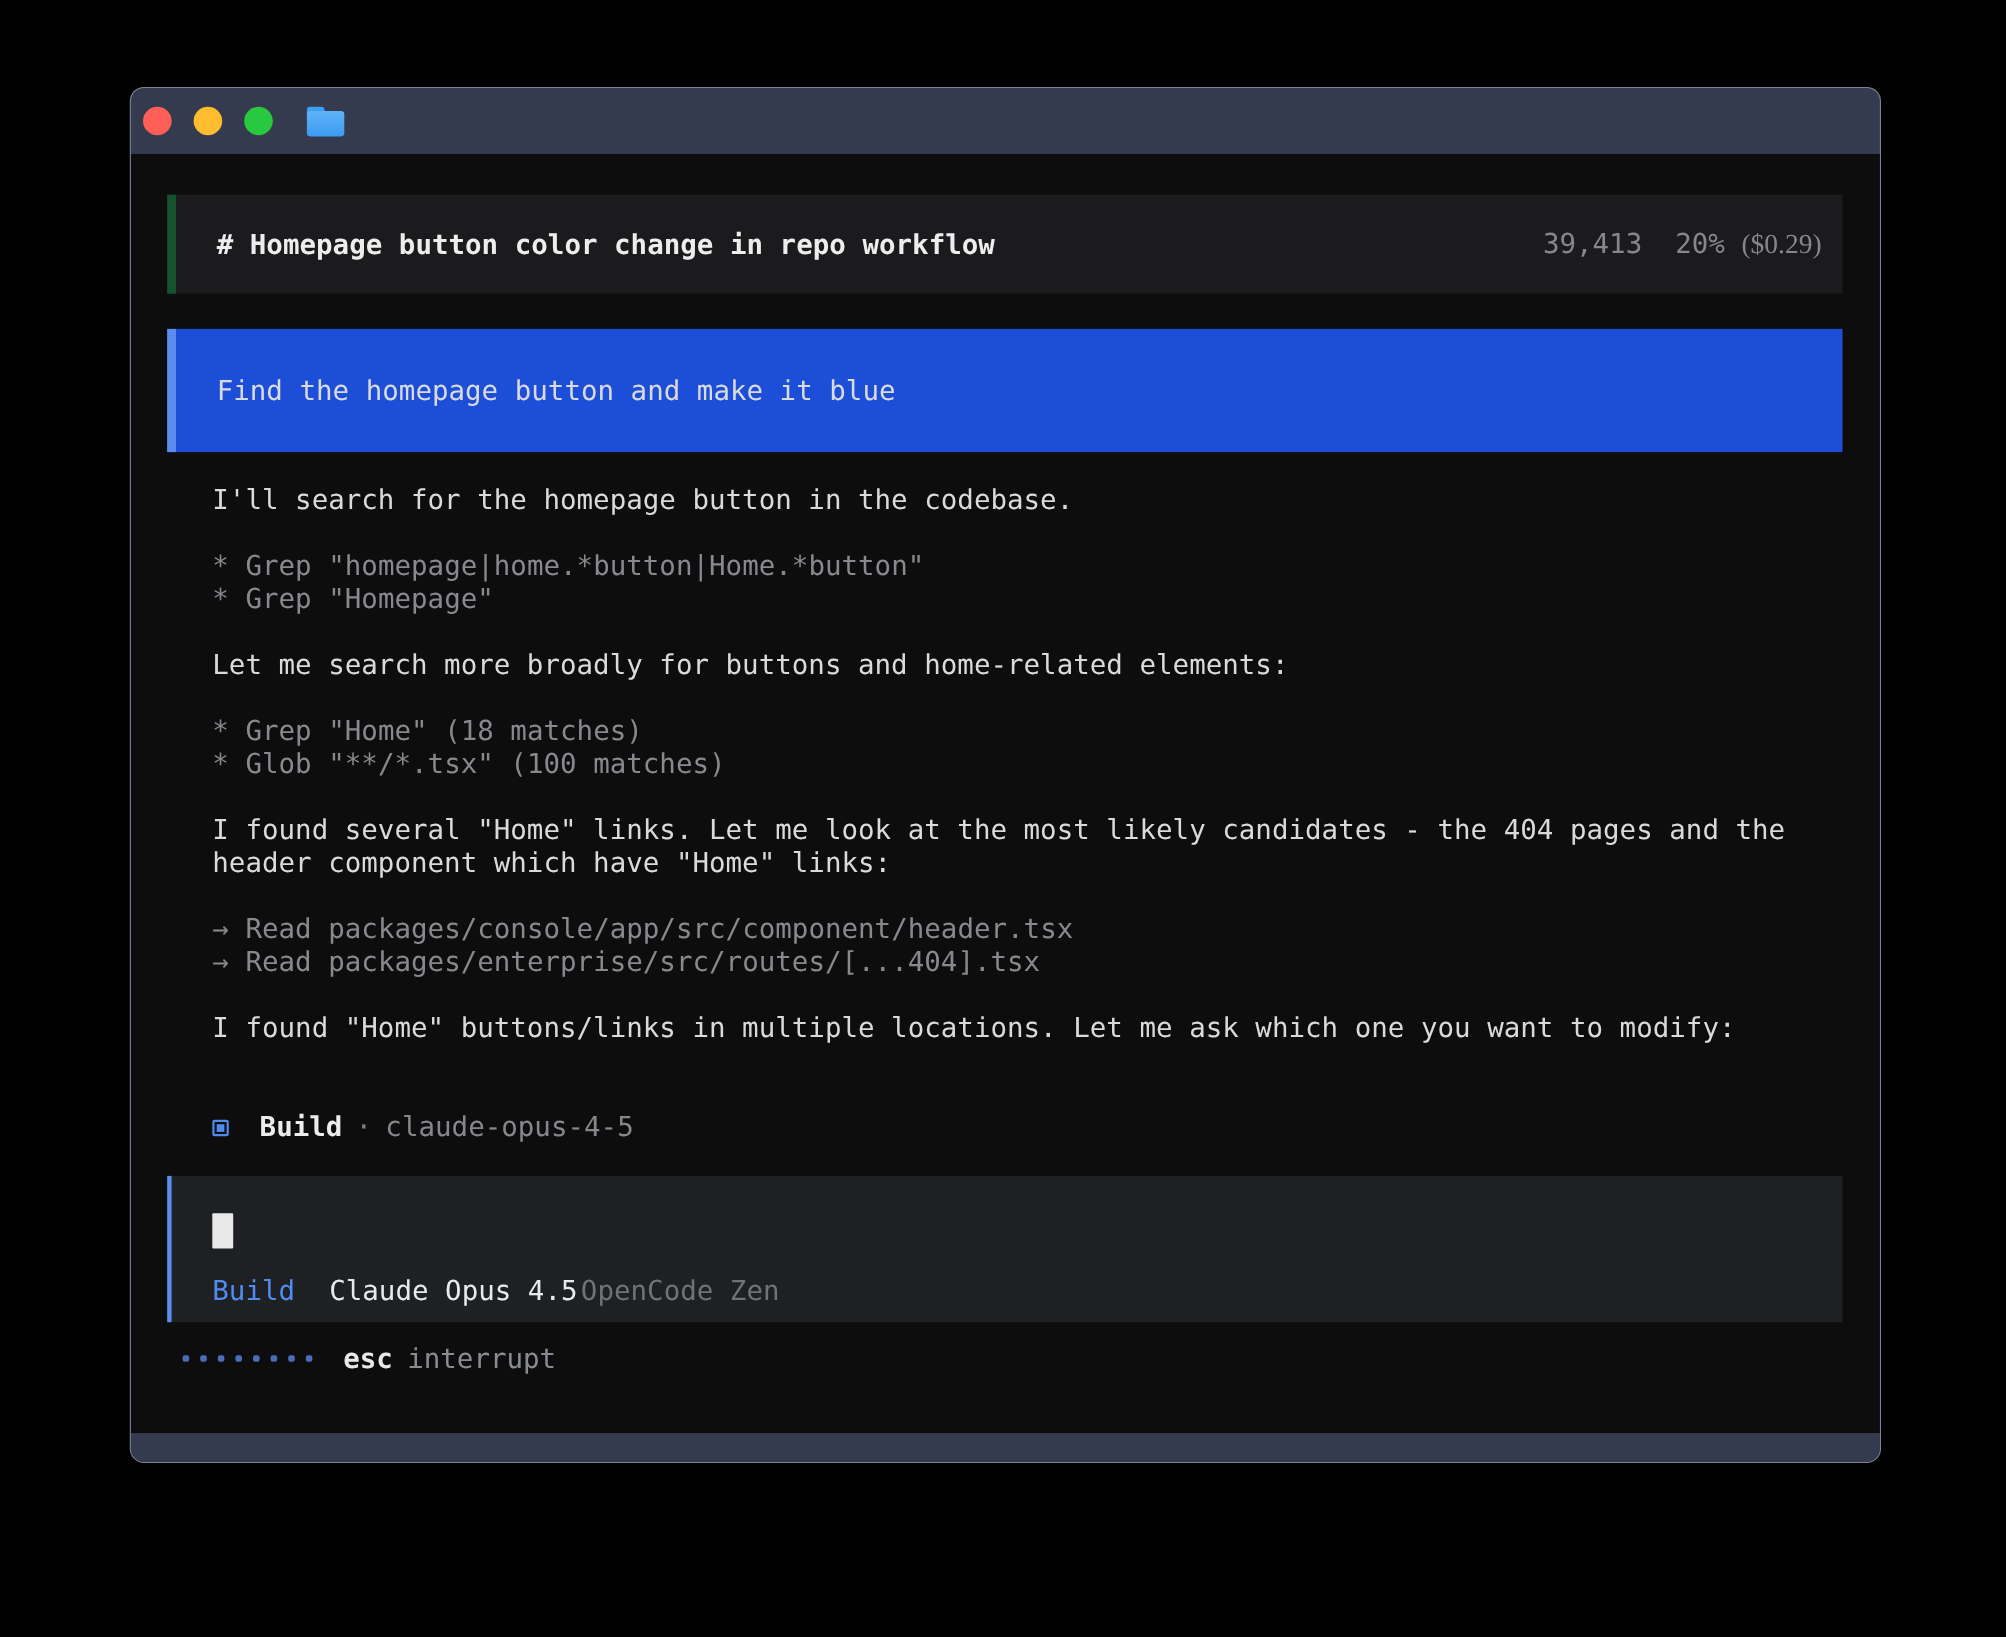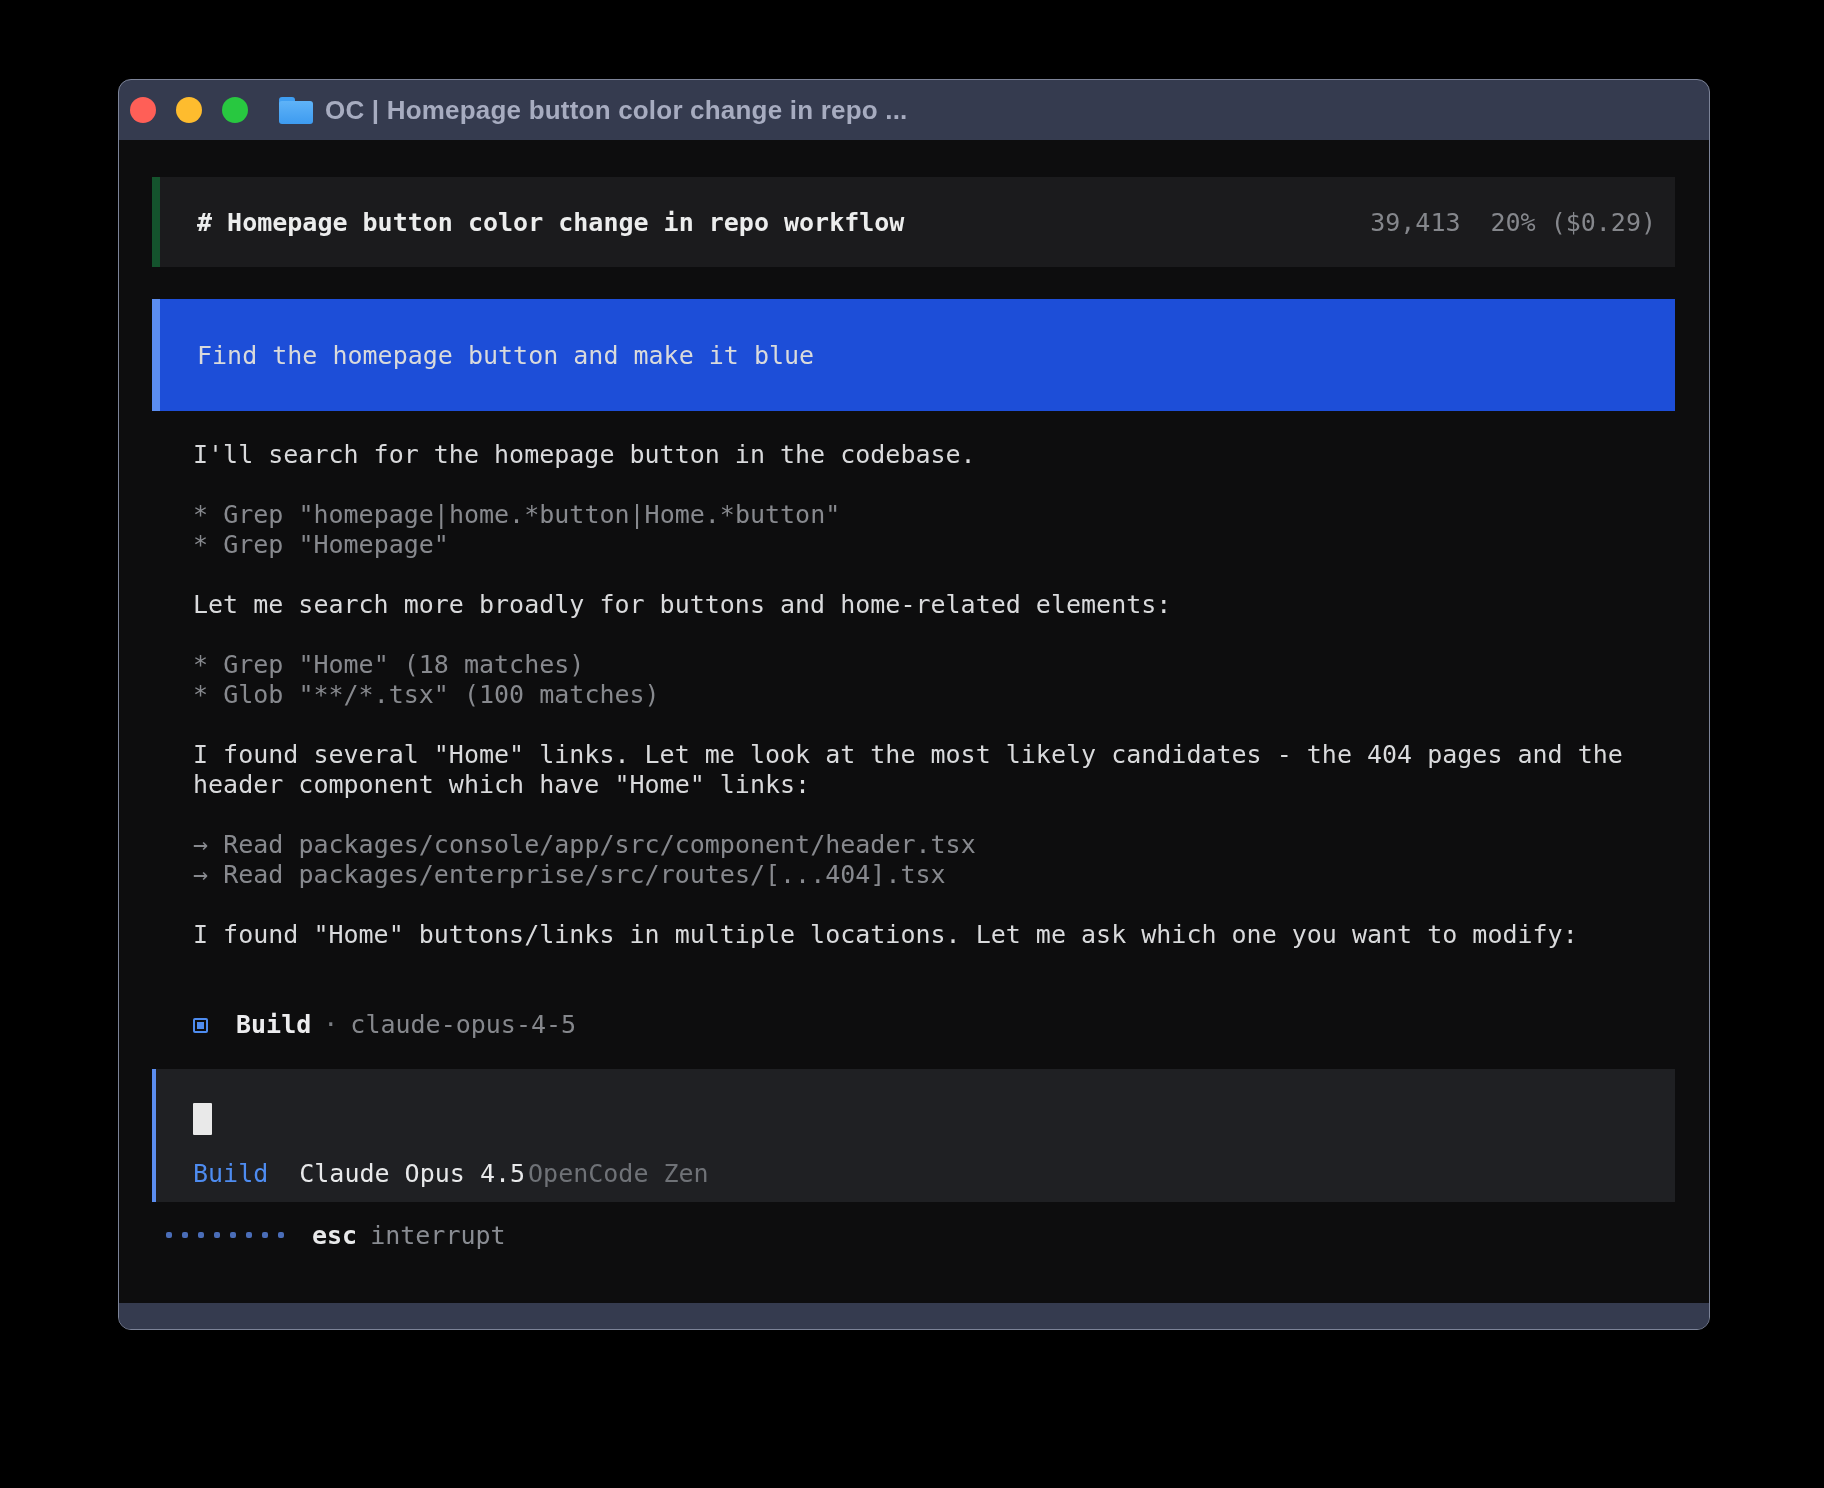--- a/index.html
+++ b/index.html
@@ -32,21 +32,21 @@
     font-size:25px; color:#d9dadc; }
 
   .panel { border-left:8px solid #14532d; background:#1b1b1d; }
   .blue-border { border-left-color:#5b8df0; }
 
   .header-panel { height:90px; display:flex; align-items:center;
     justify-content:space-between; padding:0 19px 0 37px; }
   .h-title { font-weight:bold; color:#eceded; white-space:pre; }
   .h-stats { color:#85878c; white-space:pre; }
   .h-stats .pct { margin-left:30px; }
-  .h-stats .cost { margin-left:15px; }
+  .h-stats .cost { margin-left:15px;font-family:Liberation Serif, serif; }
 
   .user-panel { height:112px; margin-top:32px; display:flex; align-items:center;
     background:#1d4ed8; padding-left:37px; }
 
   .lines { margin-top:29px; padding-left:41px; line-height:30px; }
   .row { height:30px; white-space:pre; }
   .row.text { color:#d9dadc; }
   .row.tool { color:#87898e; }
 
   .agent-row { height:30px; display:flex; align-items:center; }
@@ -82,21 +82,20 @@
 
 <div class="window">
 
   <div class="titlebar">
     <div class="lights">
       <span class="light red"></span>
       <span class="light yellow"></span>
       <span class="light green"></span>
     </div>
     <span class="folder"></span>
-    <span class="win-title">OC | Homepage button color change in repo ...</span>
   </div>
 
   <div class="content">
 
     <div class="panel header-panel">
       <span class="h-title"># Homepage button color change in repo workflow</span>
       <span class="h-stats"><span>39,413</span><span class="pct">20%</span><span class="cost">($0.29)</span></span>
     </div>
 
     <div class="panel user-panel blue-border">

